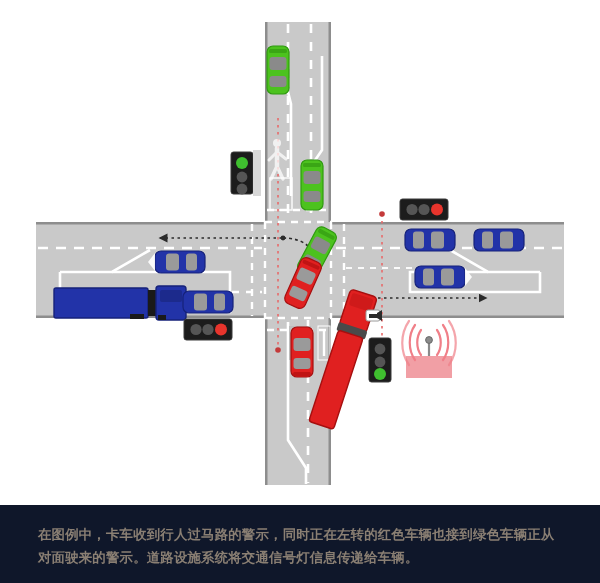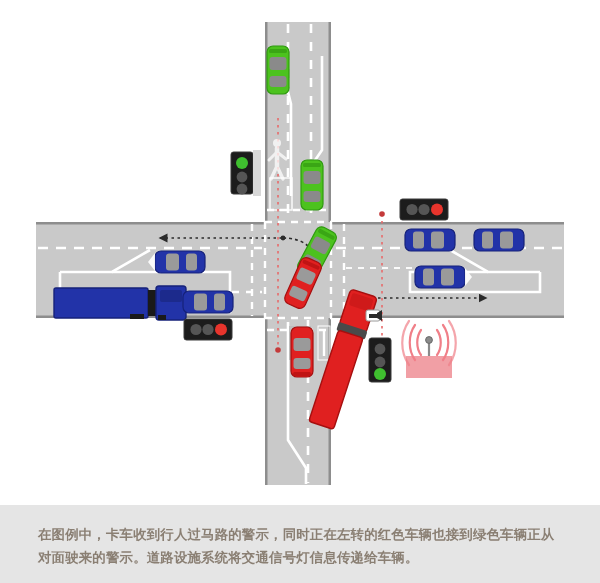--- a/index.html
+++ b/index.html
@@ -6,21 +6,21 @@
   html,body{margin:0;padding:0;}
   body{
     width:600px;height:583px;
     background:#ffffff;
     font-family:"Liberation Sans","DejaVu Sans",sans-serif;
     overflow:hidden;
     position:relative;
   }
   #stage{
     position:absolute;left:0;top:0;width:600px;height:583px;
-    background:#e5e5e5;
+    background:#0f172a;
   }
   .scene{position:absolute;left:0;top:0;width:600px;height:505px;}
   .caption{
     position:absolute;left:0;top:505px;width:600px;height:78px;
     box-sizing:border-box;
     padding:18px 38px 0 38px;
     color:#8a7f73;
     font-size:13.4px;
     line-height:1.72;
     font-weight:bold;

